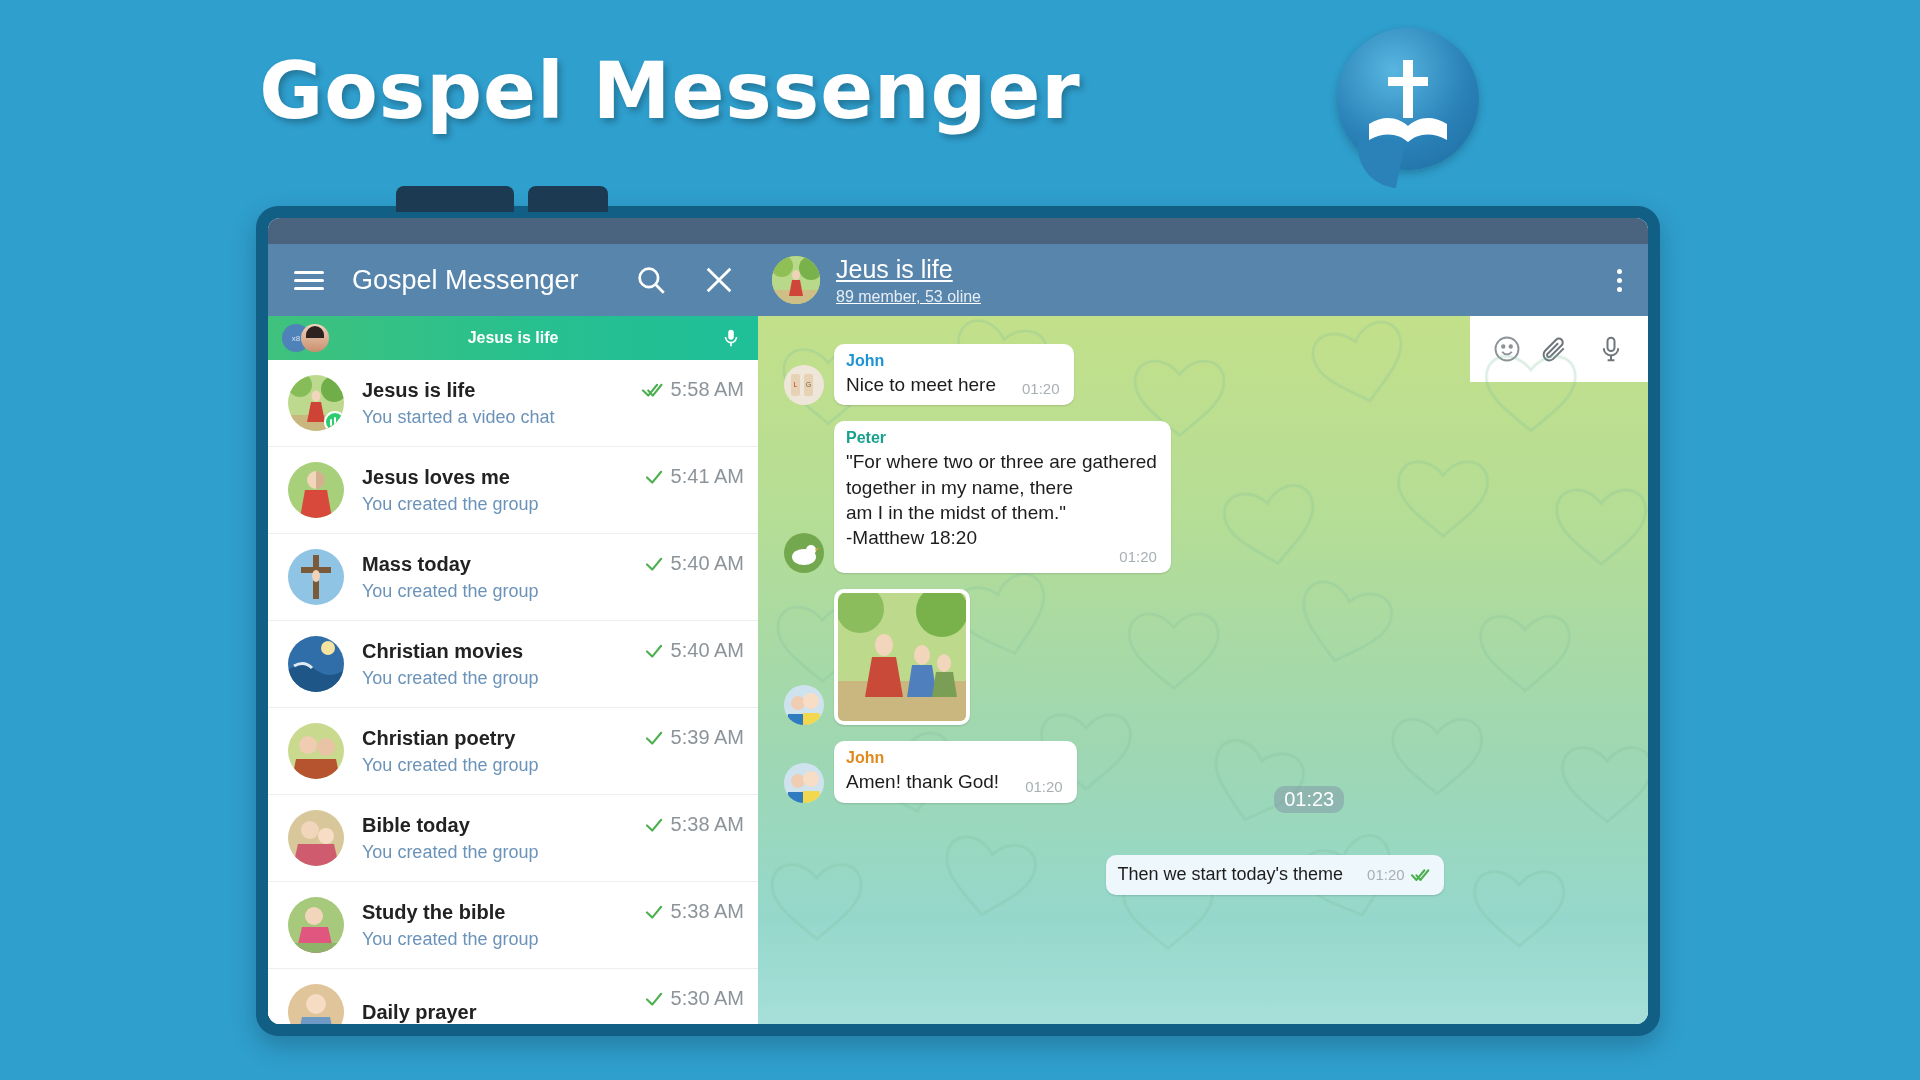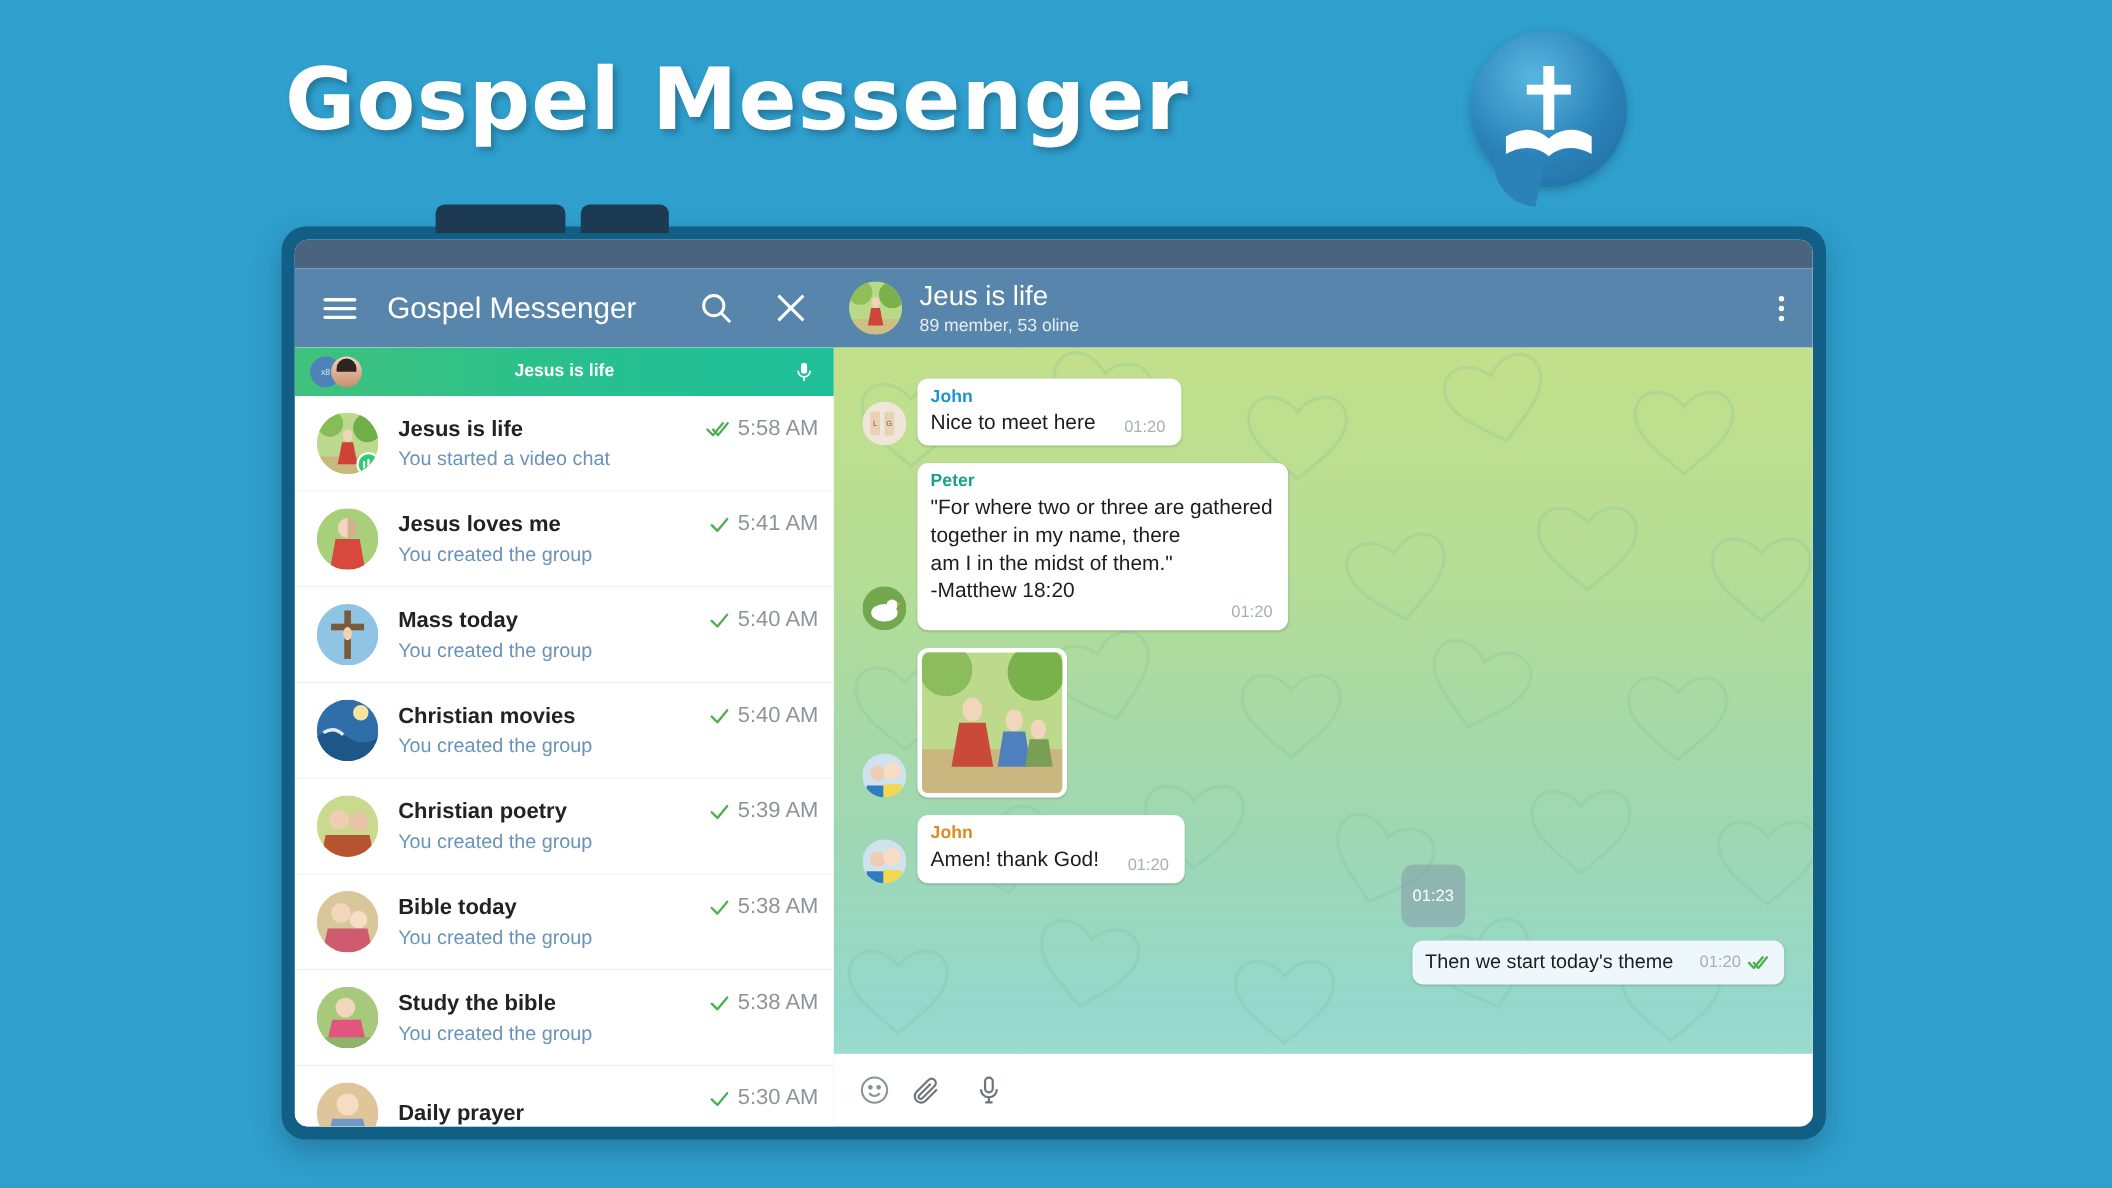--- a/index.html
+++ b/index.html
@@ -65,20 +65,21 @@
     background: #5885ab; color:#fff;
   }
   .appbar-left { width: 490px; display:flex; align-items:center; height:100%; }
   .hamburger { margin-left: 26px; width: 30px; cursor:pointer; }
   .hamburger span { display:block; height:3px; background:#fff; margin:5px 0; border-radius:2px; }
   .app-title { margin-left: 28px; font-size: 27px; font-weight: 400; }
   .appbar-icon { width:34px; height:34px; margin-left:34px; cursor:pointer; }
   .appbar-right {
     flex:1; display:flex; align-items:center; height:100%;
     padding-left: 14px;
+    text-decoration: underline;
   }
   .chat-ava {
     width:48px; height:48px; border-radius:50%; flex:none; overflow:hidden;
     background: linear-gradient(180deg,#8fc55a 0%,#cfe08c 45%,#9ec96a 100%);
     position:relative;
   }
   .chat-meta { margin-left: 16px; line-height:1.2; }
   .chat-name { font-size: 25px; }
   .chat-sub { font-size: 16px; color:#e6eef5; margin-top:3px; }
   .kebab { margin-left:auto; margin-right: 26px; cursor:pointer; }
@@ -122,21 +123,21 @@
   }
   .ci-badge b { display:block; width:2px; background:#fff; border-radius:1px; }
   .ci-texts { margin-left:18px; flex:1; min-width:0; }
   .ci-title { font-size:20px; font-weight:bold; color:#222; white-space:nowrap; overflow:hidden; }
   .ci-sub { font-size:18px; color:#6b93b9; margin-top:5px; white-space:nowrap; overflow:hidden; }
   .ci-right { display:flex; align-items:center; gap:7px; flex:none; align-self:flex-start; margin-top:18px; }
   .ci-time { font-size:20px; color:#8d9499; }
 
   
   .chat-pane {
-    flex:1; position:relative; display:flex; flex-direction:column; min-width:0;
+    flex:1; position:relative; display:flex; flex-direction:row; min-width:0;
     background: linear-gradient(180deg,#c3e08a 0%,#b4dd96 30%,#9ed7b3 62%,#95d8cb 85%,#a6dfd9 100%);
   }
   .hearts { position:absolute; inset:0; opacity:.5; pointer-events:none; }
   .msgs { position:relative; flex:1; padding: 28px 26px 10px 26px; overflow:hidden; }
 
   .row { display:flex; align-items:flex-end; margin-bottom: 16px; position:relative; }
   .row-ava {
     width:40px;height:40px;border-radius:50%;flex:none;margin-right:10px;overflow:hidden;position:relative;
   }
   .bubble {
@@ -151,21 +152,21 @@
   .photo-img { width:128px;height:128px;border-radius:6px;overflow:hidden;position:relative;display:block; }
 
   .row.out { justify-content:flex-end; }
   .bubble.out { background:#eef7fb; }
   .bub-out-line { display:flex; align-items:center; gap:24px; }
   .out-meta { display:flex; align-items:center; gap:5px; }
 
   .timepill {
     position:absolute; left:58%; top:470px;
     background: rgba(120,130,160,.38); color:#fff;
-    font-size:15px; border-radius:11px; padding:20px 10px;
+    font-size:20px; border-radius:11px; padding:2px 10px;
   }
 
   
   .inputbar {
     flex:none; height: 66px; background:#fff; display:flex; align-items:center;
     padding: 0 22px; gap: 18px;
   }
   .inputbar .ph { flex:1; font-size:22px; color:#9aa2a7; }
   .ib-icon { cursor:pointer; }
 

